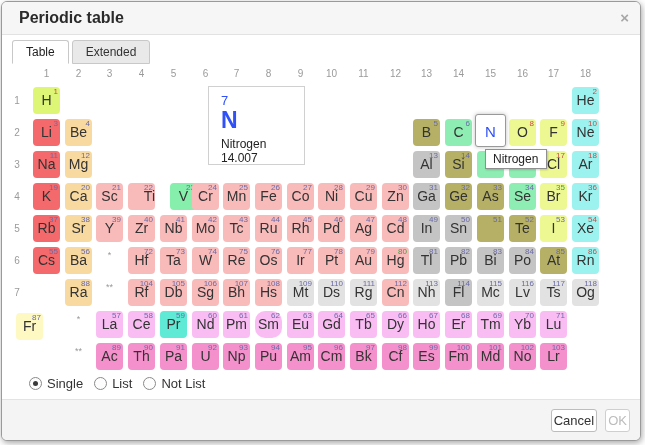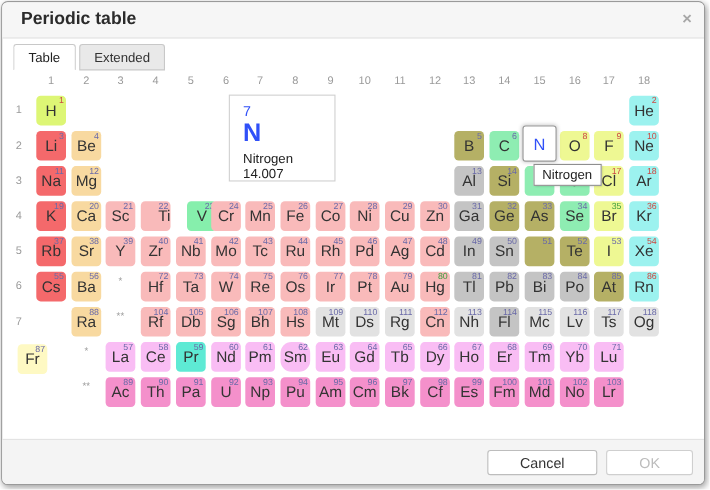--- a/index.html
+++ b/index.html
@@ -74,21 +74,21 @@
     content:""; position:absolute; left:3px; top:3px; width:5px; height:5px;
     border-radius:50%; background:#3a3a3a;
   }
 
   .dlg-footer {
     position:absolute; left:0; right:0; bottom:0; height:41px;
     background:#f4f4f4; border-top:1px solid #e3e3e3;
     display:flex; align-items:center; justify-content:flex-end; padding-right:10px; gap:8px;
   }
   .btn {
-    height:23px; padding:0 29px; font-size:13px; line-height:21px;
+    height:23px; padding:0 2px; font-size:13px; line-height:21px;
     background:#fff; border:1px solid #bdbdbd; border-radius:3px; color:#333; cursor:pointer;
     font-family:"Liberation Sans", sans-serif;
   }
   .btn.disabled { color:#bcbcbc; border-color:#cfcfcf; }
 </style>
 </head>
 <body>
 
 <div id="stage">
   <div class="dialog">
@@ -605,20 +605,30 @@
 
     <div class="info-card">
       <div class="info-number" style="color: rgb(48, 80, 248);">7</div>
       <div class="info-symbol" style="color: rgb(48, 80, 248);">N</div>
       <div class="info-name">Nitrogen</div>
       <div class="info-mass">14.007</div>
     </div>
 
     <div class="tooltip">Nitrogen</div>
 
+    <div class="radio-row"><span class="radio-item">
+          <span class="radio-circle on"></span>
+          <span>Single</span>
+        </span><span class="radio-item">
+          <span class="radio-circle"></span>
+          <span>List</span>
+        </span><span class="radio-item">
+          <span class="radio-circle"></span>
+          <span>Not List</span>
+        </span></div>
 
     <div class="dlg-footer">
       <button class="btn">Cancel</button>
       <button class="btn disabled">OK</button>
     </div>
 
   </div>
 </div>
 
 </body></html>

